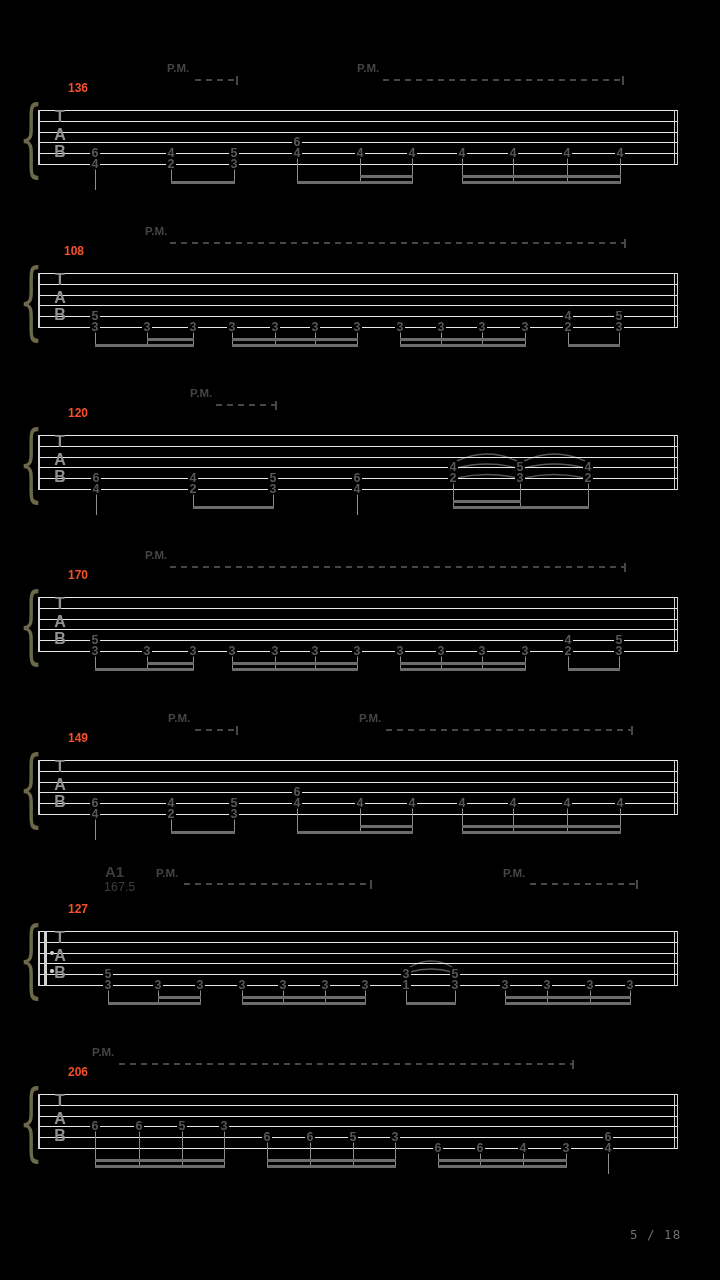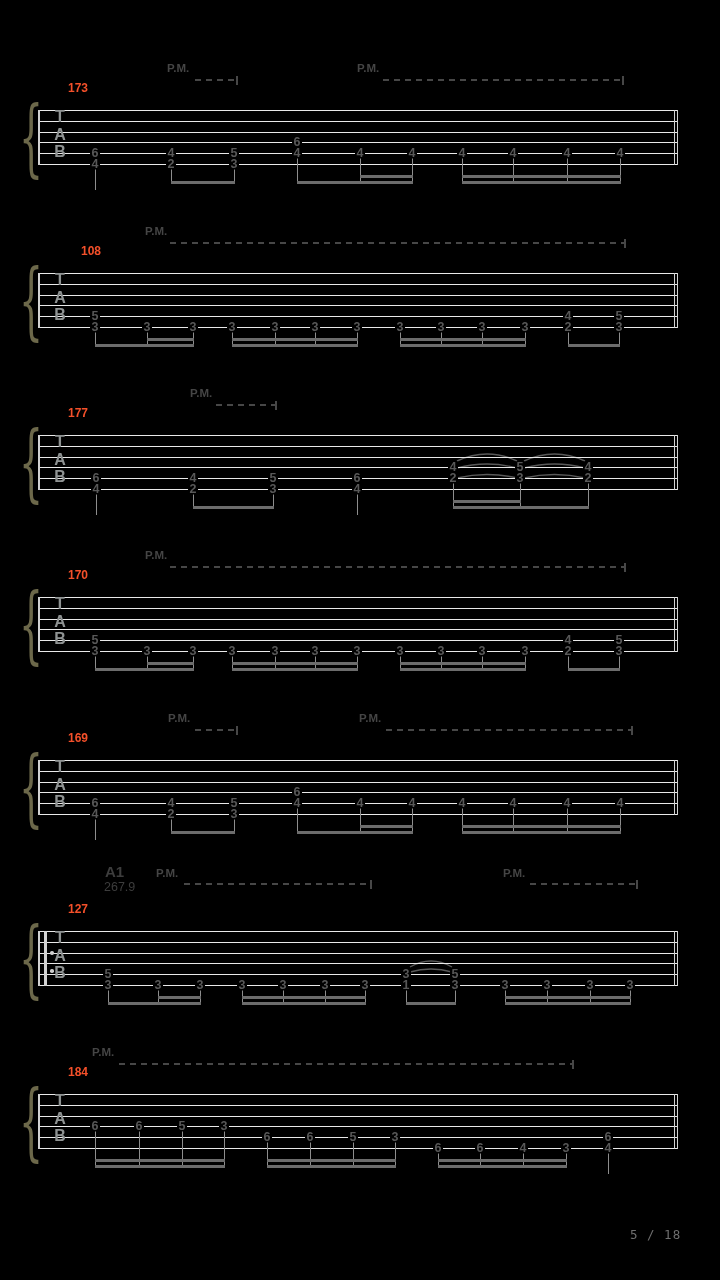--- a/index.html
+++ b/index.html
@@ -47,21 +47,21 @@
       <div class="abs staff-line" style="left: 38px; top: 131.6px; width: 640px;"></div>
       <div class="abs staff-line" style="left: 38px; top: 142.4px; width: 640px;"></div>
       <div class="abs staff-line" style="left: 38px; top: 153.2px; width: 640px;"></div>
       <div class="abs staff-line" style="left: 38px; top: 164px; width: 640px;"></div>
       <div class="abs barline" style="left: 38px; top: 110px; width: 1.6px; height: 55px;"></div>
       <div class="abs barline" style="left: 673.5px; top: 110px; width: 1.3px; height: 55px;"></div>
       <div class="abs barline" style="left: 676.7px; top: 110px; width: 1.3px; height: 55px;"></div>
       <div class="abs clef-letter" style="left: 60px; top: 117px;">T</div>
       <div class="abs clef-letter" style="left: 60px; top: 134.5px;">A</div>
       <div class="abs clef-letter" style="left: 60px; top: 152px;">B</div>
-      <div class="abs measure-number" style="left: 68px; top: 88px;">173</div>
+      <div class="abs measure-number" style="left: 68px; top: 88px;">136</div>
       <div class="abs pm-label" style="left: 167px; top: 63px;">P.M.</div>
       <div class="abs pm-dash" style="left: 195px; top: 79px; width: 41px;"></div>
       <div class="abs pm-tick" style="left: 236px; top: 75.5px;"></div>
       <div class="abs pm-label" style="left: 357px; top: 63px;">P.M.</div>
       <div class="abs pm-dash" style="left: 383px; top: 79px; width: 239px;"></div>
       <div class="abs pm-tick" style="left: 622px; top: 75.5px;"></div>
       <div class="abs stem" style="left: 95px; top: 169px; height: 21px;"></div>
       <div class="abs stem" style="left: 171px; top: 169px; height: 15px;"></div>
       <div class="abs stem" style="left: 234px; top: 169px; height: 15px;"></div>
       <div class="abs stem" style="left: 297px; top: 158.2px; height: 25.8px;"></div>
@@ -96,21 +96,21 @@
       <div class="abs staff-line" style="left: 38px; top: 294.6px; width: 640px;"></div>
       <div class="abs staff-line" style="left: 38px; top: 305.4px; width: 640px;"></div>
       <div class="abs staff-line" style="left: 38px; top: 316.2px; width: 640px;"></div>
       <div class="abs staff-line" style="left: 38px; top: 327px; width: 640px;"></div>
       <div class="abs barline" style="left: 38px; top: 273px; width: 1.6px; height: 55px;"></div>
       <div class="abs barline" style="left: 673.5px; top: 273px; width: 1.3px; height: 55px;"></div>
       <div class="abs barline" style="left: 676.7px; top: 273px; width: 1.3px; height: 55px;"></div>
       <div class="abs clef-letter" style="left: 60px; top: 280px;">T</div>
       <div class="abs clef-letter" style="left: 60px; top: 297.5px;">A</div>
       <div class="abs clef-letter" style="left: 60px; top: 315px;">B</div>
-      <div class="abs measure-number" style="left: 81px; top: 251px;">108</div>
+      <div class="abs measure-number" style="left: 64px; top: 251px;">108</div>
       <div class="abs pm-label" style="left: 145px; top: 226px;">P.M.</div>
       <div class="abs pm-dash" style="left: 170px; top: 242px; width: 454px;"></div>
       <div class="abs pm-tick" style="left: 624px; top: 238.5px;"></div>
       <div class="abs stem" style="left: 95px; top: 332px; height: 15px;"></div>
       <div class="abs stem" style="left: 147px; top: 332px; height: 15px;"></div>
       <div class="abs stem" style="left: 193px; top: 332px; height: 15px;"></div>
       <div class="abs stem" style="left: 232px; top: 332px; height: 15px;"></div>
       <div class="abs stem" style="left: 275px; top: 332px; height: 15px;"></div>
       <div class="abs stem" style="left: 315px; top: 332px; height: 15px;"></div>
       <div class="abs stem" style="left: 357px; top: 332px; height: 15px;"></div>
@@ -149,21 +149,21 @@
       <div class="abs staff-line" style="left: 38px; top: 456.6px; width: 640px;"></div>
       <div class="abs staff-line" style="left: 38px; top: 467.4px; width: 640px;"></div>
       <div class="abs staff-line" style="left: 38px; top: 478.2px; width: 640px;"></div>
       <div class="abs staff-line" style="left: 38px; top: 489px; width: 640px;"></div>
       <div class="abs barline" style="left: 38px; top: 435px; width: 1.6px; height: 55px;"></div>
       <div class="abs barline" style="left: 673.5px; top: 435px; width: 1.3px; height: 55px;"></div>
       <div class="abs barline" style="left: 676.7px; top: 435px; width: 1.3px; height: 55px;"></div>
       <div class="abs clef-letter" style="left: 60px; top: 442px;">T</div>
       <div class="abs clef-letter" style="left: 60px; top: 459.5px;">A</div>
       <div class="abs clef-letter" style="left: 60px; top: 477px;">B</div>
-      <div class="abs measure-number" style="left: 68px; top: 413px;">177</div>
+      <div class="abs measure-number" style="left: 68px; top: 413px;">120</div>
       <div class="abs pm-label" style="left: 190px; top: 388px;">P.M.</div>
       <div class="abs pm-dash" style="left: 216px; top: 404px; width: 59px;"></div>
       <div class="abs pm-tick" style="left: 275px; top: 400.5px;"></div>
       <div class="abs stem" style="left: 96px; top: 494px; height: 21px;"></div>
       <div class="abs stem" style="left: 193px; top: 494px; height: 15px;"></div>
       <div class="abs stem" style="left: 273px; top: 494px; height: 15px;"></div>
       <div class="abs stem" style="left: 357px; top: 494px; height: 21px;"></div>
       <div class="abs stem" style="left: 453px; top: 483.2px; height: 25.8px;"></div>
       <div class="abs stem" style="left: 520px; top: 483.2px; height: 25.8px;"></div>
       <div class="abs stem" style="left: 588px; top: 483.2px; height: 25.8px;"></div>
@@ -243,21 +243,21 @@
       <div class="abs staff-line" style="left: 38px; top: 781.6px; width: 640px;"></div>
       <div class="abs staff-line" style="left: 38px; top: 792.4px; width: 640px;"></div>
       <div class="abs staff-line" style="left: 38px; top: 803.2px; width: 640px;"></div>
       <div class="abs staff-line" style="left: 38px; top: 814px; width: 640px;"></div>
       <div class="abs barline" style="left: 38px; top: 760px; width: 1.6px; height: 55px;"></div>
       <div class="abs barline" style="left: 673.5px; top: 760px; width: 1.3px; height: 55px;"></div>
       <div class="abs barline" style="left: 676.7px; top: 760px; width: 1.3px; height: 55px;"></div>
       <div class="abs clef-letter" style="left: 60px; top: 767px;">T</div>
       <div class="abs clef-letter" style="left: 60px; top: 784.5px;">A</div>
       <div class="abs clef-letter" style="left: 60px; top: 802px;">B</div>
-      <div class="abs measure-number" style="left: 68px; top: 738px;">169</div>
+      <div class="abs measure-number" style="left: 68px; top: 738px;">149</div>
       <div class="abs pm-label" style="left: 168px; top: 713px;">P.M.</div>
       <div class="abs pm-dash" style="left: 195px; top: 729px; width: 41px;"></div>
       <div class="abs pm-tick" style="left: 236px; top: 725.5px;"></div>
       <div class="abs pm-label" style="left: 359px; top: 713px;">P.M.</div>
       <div class="abs pm-dash" style="left: 386px; top: 729px; width: 245px;"></div>
       <div class="abs pm-tick" style="left: 631px; top: 725.5px;"></div>
       <div class="abs stem" style="left: 95px; top: 819px; height: 21px;"></div>
       <div class="abs stem" style="left: 171px; top: 819px; height: 15px;"></div>
       <div class="abs stem" style="left: 234px; top: 819px; height: 15px;"></div>
       <div class="abs stem" style="left: 297px; top: 808.2px; height: 25.8px;"></div>
@@ -297,21 +297,21 @@
       <div class="abs barline" style="left: 673.5px; top: 931px; width: 1.3px; height: 55px;"></div>
       <div class="abs barline" style="left: 676.7px; top: 931px; width: 1.3px; height: 55px;"></div>
       <div class="abs barline" style="left: 44px; top: 931px; width: 3px; height: 55px;"></div>
       <div class="abs repeat-dot" style="left: 50px; top: 951px;"></div>
       <div class="abs repeat-dot" style="left: 50px; top: 969px;"></div>
       <div class="abs clef-letter" style="left: 60px; top: 938px;">T</div>
       <div class="abs clef-letter" style="left: 60px; top: 955.5px;">A</div>
       <div class="abs clef-letter" style="left: 60px; top: 973px;">B</div>
       <div class="abs measure-number" style="left: 68px; top: 909px;">127</div>
       <div class="abs section-label" style="left: 105px; top: 865px;">A1</div>
-      <div class="abs section-tempo" style="left: 104px; top: 881px;">267.9</div>
+      <div class="abs section-tempo" style="left: 104px; top: 881px;">167.5</div>
       <div class="abs pm-label" style="left: 156px; top: 868px;">P.M.</div>
       <div class="abs pm-dash" style="left: 184px; top: 883px; width: 186px;"></div>
       <div class="abs pm-tick" style="left: 370px; top: 879.5px;"></div>
       <div class="abs pm-label" style="left: 503px; top: 868px;">P.M.</div>
       <div class="abs pm-dash" style="left: 530px; top: 883px; width: 106px;"></div>
       <div class="abs pm-tick" style="left: 636px; top: 879.5px;"></div>
       <div class="abs stem" style="left: 108px; top: 990px; height: 15px;"></div>
       <div class="abs stem" style="left: 158px; top: 990px; height: 15px;"></div>
       <div class="abs stem" style="left: 200px; top: 990px; height: 15px;"></div>
       <div class="abs stem" style="left: 242px; top: 990px; height: 15px;"></div>
@@ -353,21 +353,21 @@
       <div class="abs staff-line" style="left: 38px; top: 1115.6px; width: 640px;"></div>
       <div class="abs staff-line" style="left: 38px; top: 1126.4px; width: 640px;"></div>
       <div class="abs staff-line" style="left: 38px; top: 1137.2px; width: 640px;"></div>
       <div class="abs staff-line" style="left: 38px; top: 1148px; width: 640px;"></div>
       <div class="abs barline" style="left: 38px; top: 1094px; width: 1.6px; height: 55px;"></div>
       <div class="abs barline" style="left: 673.5px; top: 1094px; width: 1.3px; height: 55px;"></div>
       <div class="abs barline" style="left: 676.7px; top: 1094px; width: 1.3px; height: 55px;"></div>
       <div class="abs clef-letter" style="left: 60px; top: 1101px;">T</div>
       <div class="abs clef-letter" style="left: 60px; top: 1118.5px;">A</div>
       <div class="abs clef-letter" style="left: 60px; top: 1136px;">B</div>
-      <div class="abs measure-number" style="left: 68px; top: 1072px;">184</div>
+      <div class="abs measure-number" style="left: 68px; top: 1072px;">206</div>
       <div class="abs pm-label" style="left: 92px; top: 1047px;">P.M.</div>
       <div class="abs pm-dash" style="left: 119px; top: 1063px; width: 453px;"></div>
       <div class="abs pm-tick" style="left: 572px; top: 1059.5px;"></div>
       <div class="abs stem" style="left: 95px; top: 1131.4px; height: 36.6px;"></div>
       <div class="abs stem" style="left: 139px; top: 1131.4px; height: 36.6px;"></div>
       <div class="abs stem" style="left: 182px; top: 1131.4px; height: 36.6px;"></div>
       <div class="abs stem" style="left: 224px; top: 1131.4px; height: 36.6px;"></div>
       <div class="abs stem" style="left: 267px; top: 1142.2px; height: 25.8px;"></div>
       <div class="abs stem" style="left: 310px; top: 1142.2px; height: 25.8px;"></div>
       <div class="abs stem" style="left: 353px; top: 1142.2px; height: 25.8px;"></div>

